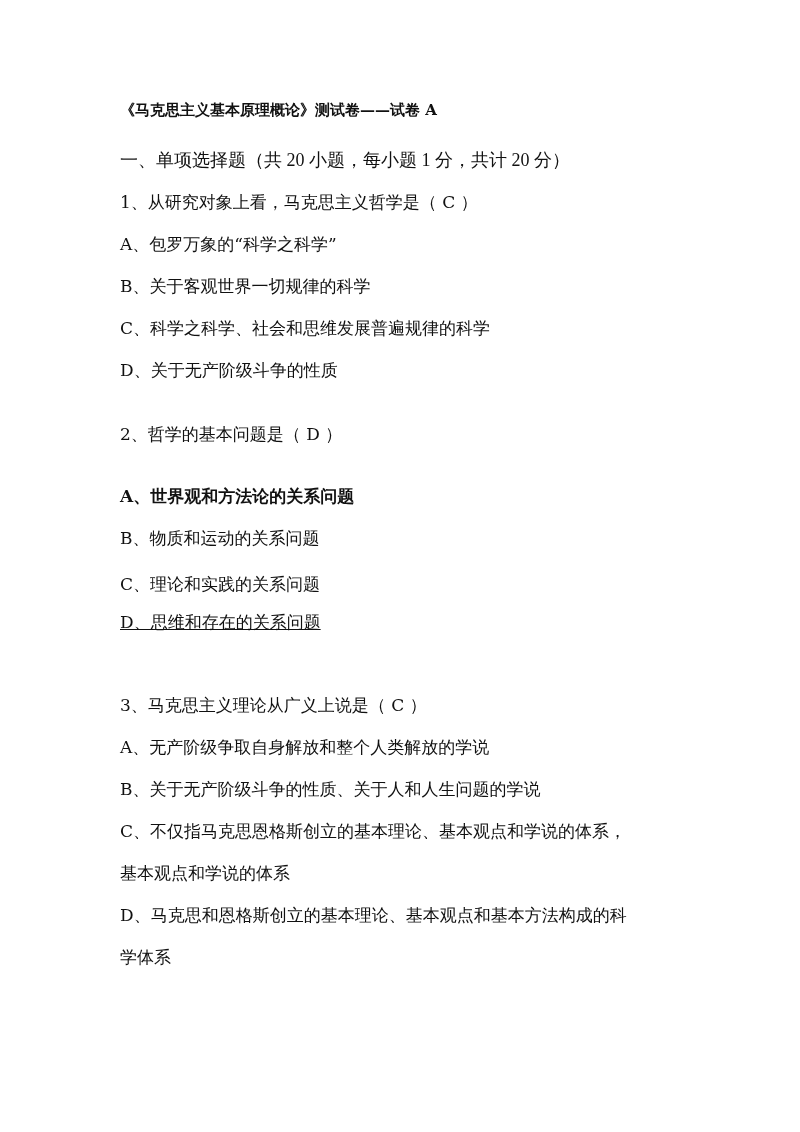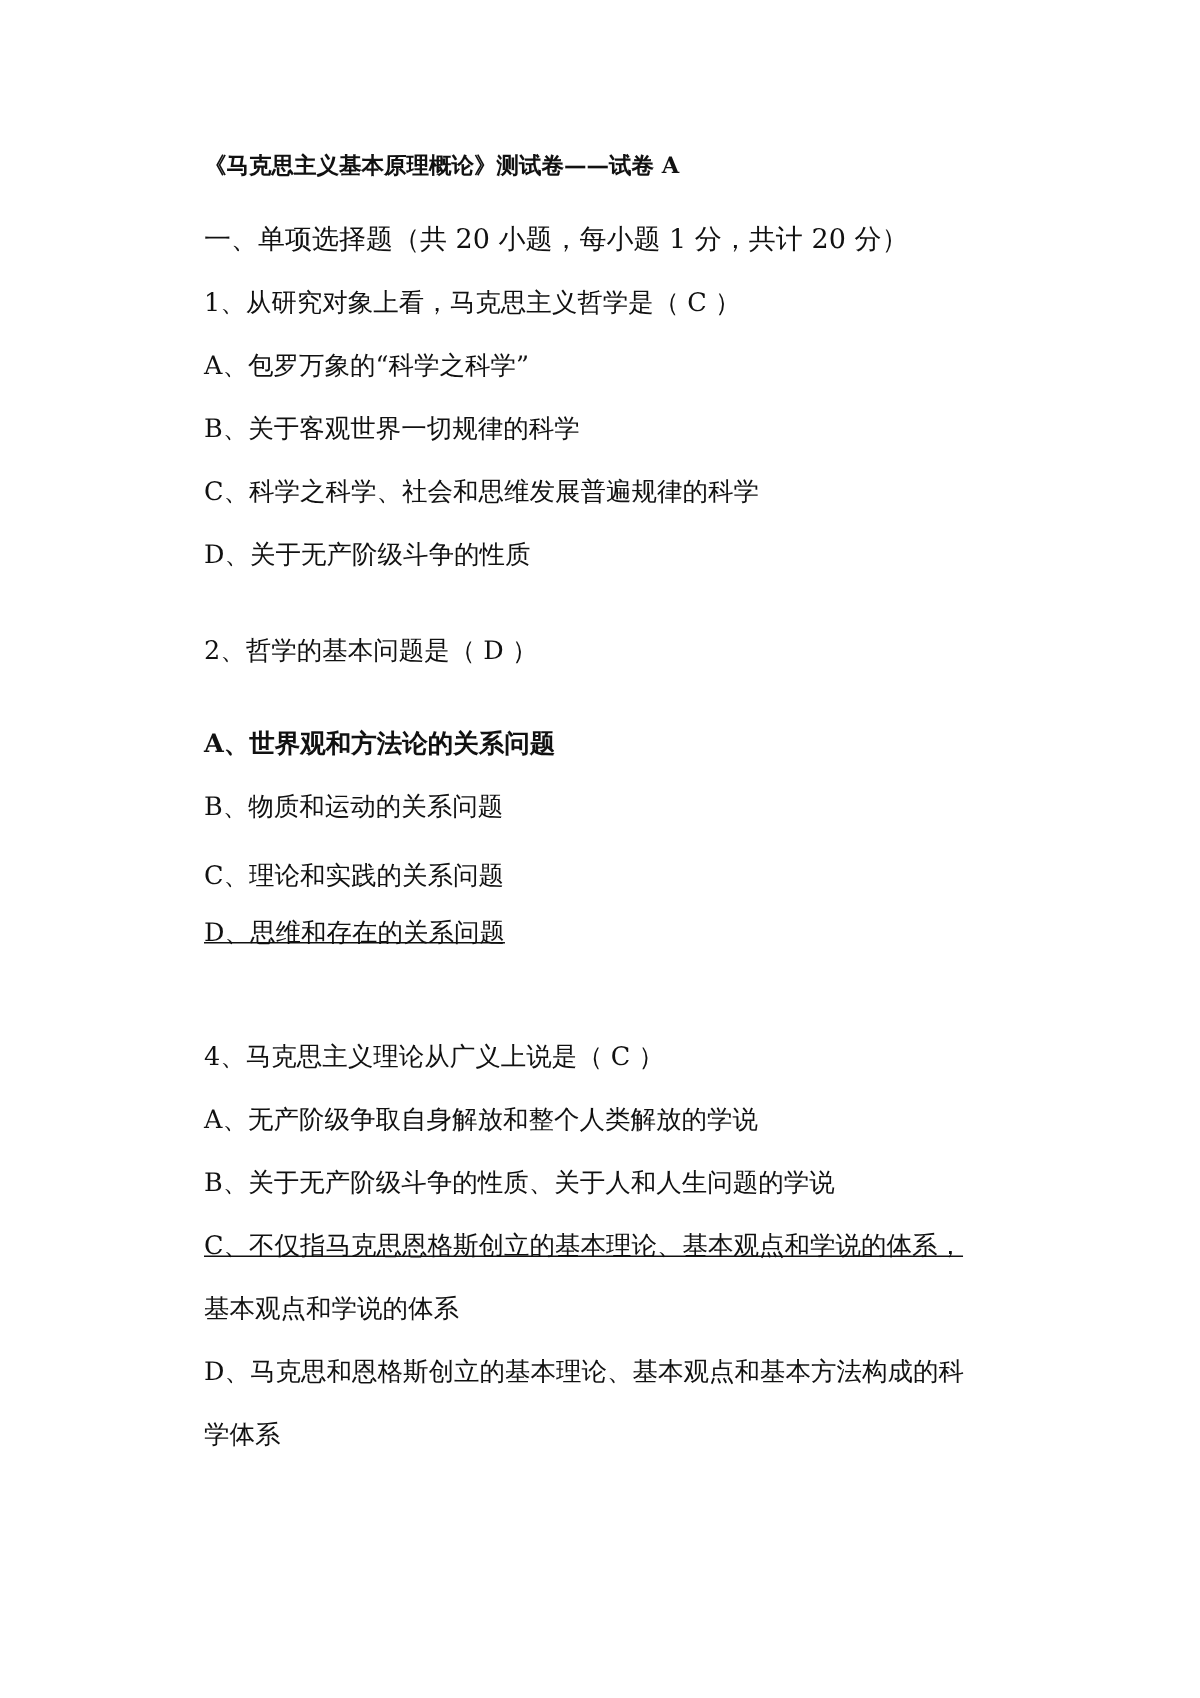--- a/index.html
+++ b/index.html
@@ -1,46 +1,46 @@
 <!DOCTYPE html>
 <html><head>
 <meta charset="utf-8">
 <style>
   html, body { margin:0; padding:0; background:#ffffff; }
   body { width:800px; height:1132px; position:relative; overflow:hidden;
          font-family: "DejaVu Serif", "Liberation Serif", serif; color:#111; }
-  .line { position:absolute; left:120px; white-space:nowrap; font-size:17px; line-height:20px;margin-left:16px; }
+  .line { position:absolute; left:120px; white-space:nowrap; font-size:17px; line-height:20px; }
   .title { left:120px; font-size:15px; font-weight:bold; }
   .section { font-size:18px; }
 </style>
 </head>
 <body>
 
 <div>
   <div class="line title" style="top:100px;">《马克思主义基本原理概论》测试卷——试卷 A</div>
-  <div class="line section" style="top:150px;">一、单项选择题（共 20 小题，每小题 1 分，共计 20 分）</div>
+  <div class="line section" style="top:150px;font-family:Liberation Serif, serif;">一、单项选择题（共 20 小题，每小题 1 分，共计 20 分）</div>
 
   <div>
     <div class="line" style="top:192px;">1、从研究对象上看，马克思主义哲学是（   C   ）</div>
     <div class="line" style="top:234px;">A、包罗万象的“科学之科学”</div>
     <div class="line" style="top:276px;">B、关于客观世界一切规律的科学</div>
     <div class="line" style="top:318px;">C、科学之科学、社会和思维发展普遍规律的科学</div>
     <div class="line" style="top:360px;">D、关于无产阶级斗争的性质</div>
   </div>
 
   <div>
     <div class="line" style="top:424px;">2、哲学的基本问题是（   D   ）</div>
     <div class="line" style="top:486px;font-weight:bold;">A、世界观和方法论的关系问题</div>
     <div class="line" style="top:528px;">B、物质和运动的关系问题</div>
     <div class="line" style="top:574px;">C、理论和实践的关系问题</div>
     <div class="line" style="top:612px;text-decoration:underline;">D、思维和存在的关系问题</div>
   </div>
 
   <div>
-    <div class="line" style="top:695px;">4、马克思主义理论从广义上说是（   C   ）</div>
+    <div class="line" style="top:695px;">3、马克思主义理论从广义上说是（   C   ）</div>
     <div class="line" style="top:737px;">A、无产阶级争取自身解放和整个人类解放的学说</div>
     <div class="line" style="top:779px;">B、关于无产阶级斗争的性质、关于人和人生问题的学说</div>
-    <div class="line" style="top:821px;text-decoration:underline;">C、不仅指马克思恩格斯创立的基本理论、基本观点和学说的体系，</div>
+    <div class="line" style="top:821px;">C、不仅指马克思恩格斯创立的基本理论、基本观点和学说的体系，</div>
     <div class="line" style="top:863px;">基本观点和学说的体系</div>
     <div class="line" style="top:905px;">D、马克思和恩格斯创立的基本理论、基本观点和基本方法构成的科</div>
     <div class="line" style="top:947px;">学体系</div>
   </div>
 </div>
 
 </body></html>

